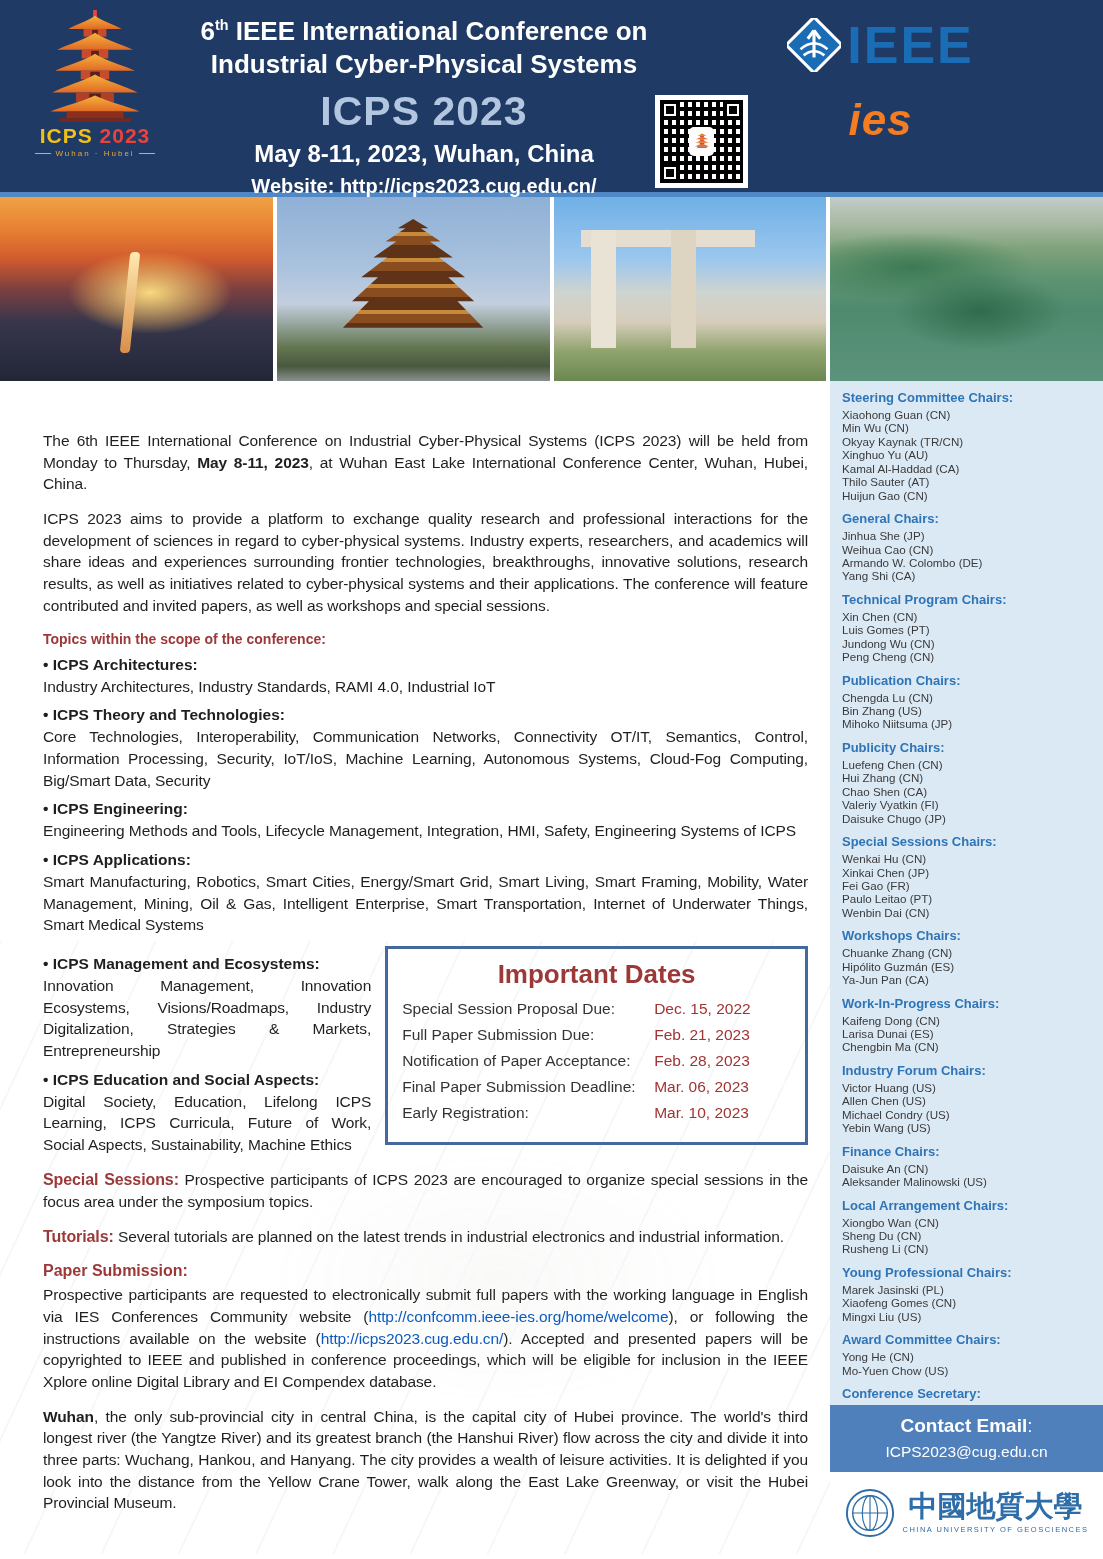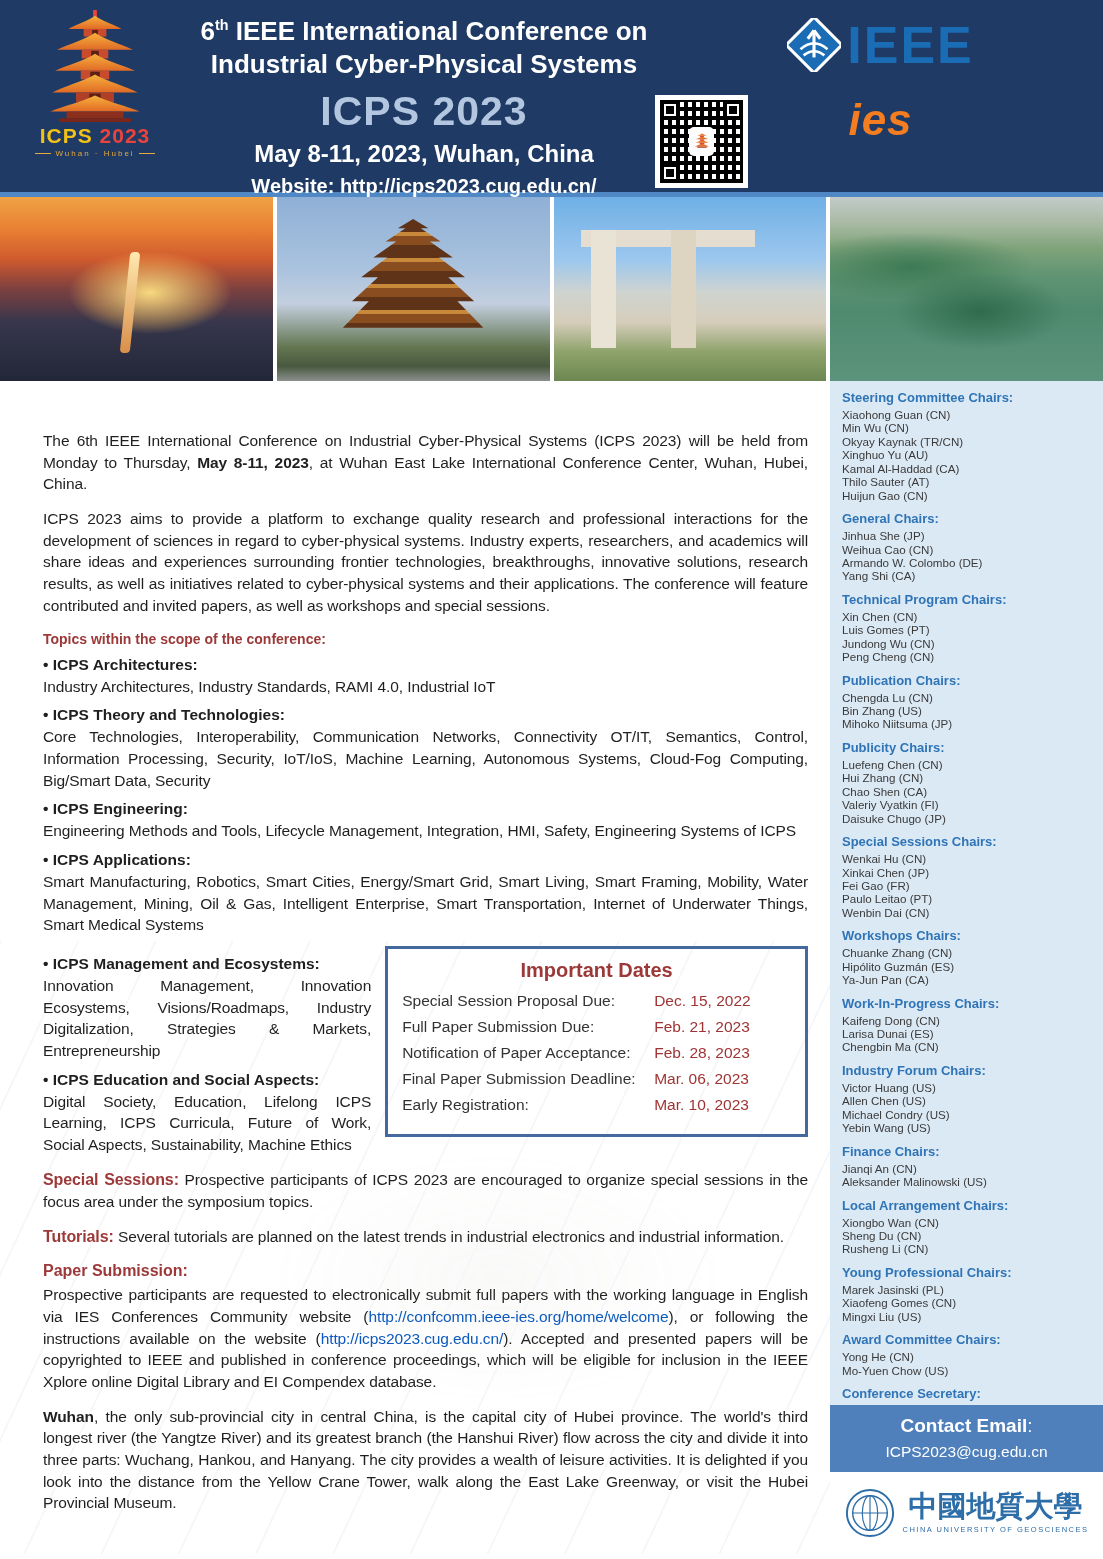--- a/index.html
+++ b/index.html
@@ -72,21 +72,21 @@
   .sec-heading { font-size:14px; font-weight:bold; color:#9c3838; margin-top:14px; }
   .topic { margin-top:9px; }
   .topic-title { font-weight:bold; font-size:15.5px; }
   .topic-title .bullet:before { content:"• "; }
   .topic-desc { font-size:15.5px; line-height:1.4; text-align:justify; margin-top:2px; letter-spacing:-0.1px; }
 
   .two-col { display:flex; margin-top:10px; gap:14px; position:relative; }
   .col-left { width:330px; }
   .col-left .topic-desc { text-align:justify; }
   .dates-box { width:425px; border:3px solid #44699f; background:rgba(255,255,255,.55); padding:8px 14px 12px; align-self:flex-start; }
-  .dates-title { text-align:center; font-size:20px; font-weight:bold; color:#9c3838; margin:2px 0 10px; }
+  .dates-title { text-align:center; font-size:26px; font-weight:bold; color:#9c3838; margin:2px 0 10px; }
   .date-row { display:flex; margin:8px 0; font-size:15.5px; }
   .date-label { width:252px; color:#333; }
   .date-value { color:#a03434; }
 
   .inline-heading { font-weight:bold; color:#9c3838; font-size:16px; }
   .para a { color:#0a58c0; text-decoration:none; }
   .bold { font-weight:bold; }
 
   
   .sidebar { width:273px; display:flex; flex-direction:column; background:#4d7c0f; }
@@ -366,21 +366,21 @@
               <div>Victor Huang (US)</div>
               <div>Allen Chen (US)</div>
               <div>Michael Condry (US)</div>
               <div>Yebin Wang (US)</div>
             </div>
           </div>
 
           <div class="chair-section">
             <div class="chair-heading">Finance Chairs:</div>
             <div class="chair-names">
-              <div>Jianqi An (CN)</div>
+              <div>Daisuke An (CN)</div>
               <div>Aleksander Malinowski (US)</div>
             </div>
           </div>
 
           <div class="chair-section">
             <div class="chair-heading">Local Arrangement Chairs:</div>
             <div class="chair-names">
               <div>Xiongbo Wan (CN)</div>
               <div>Sheng Du (CN)</div>
               <div>Rusheng Li (CN)</div>

